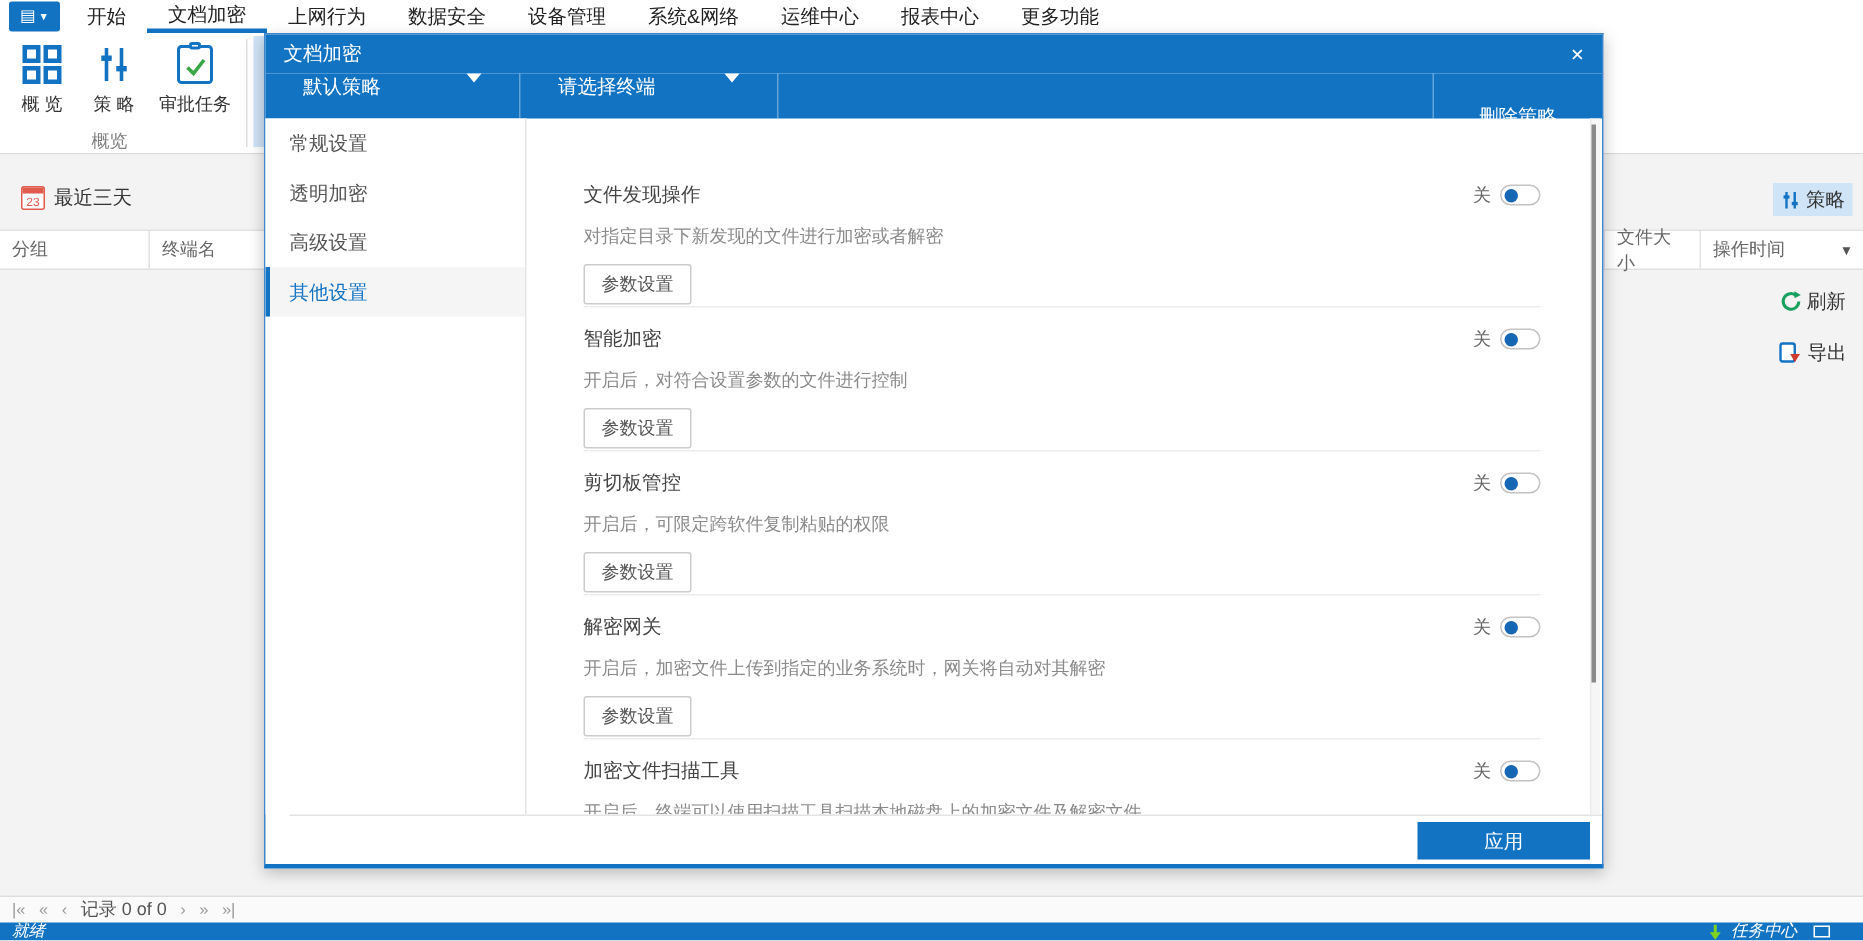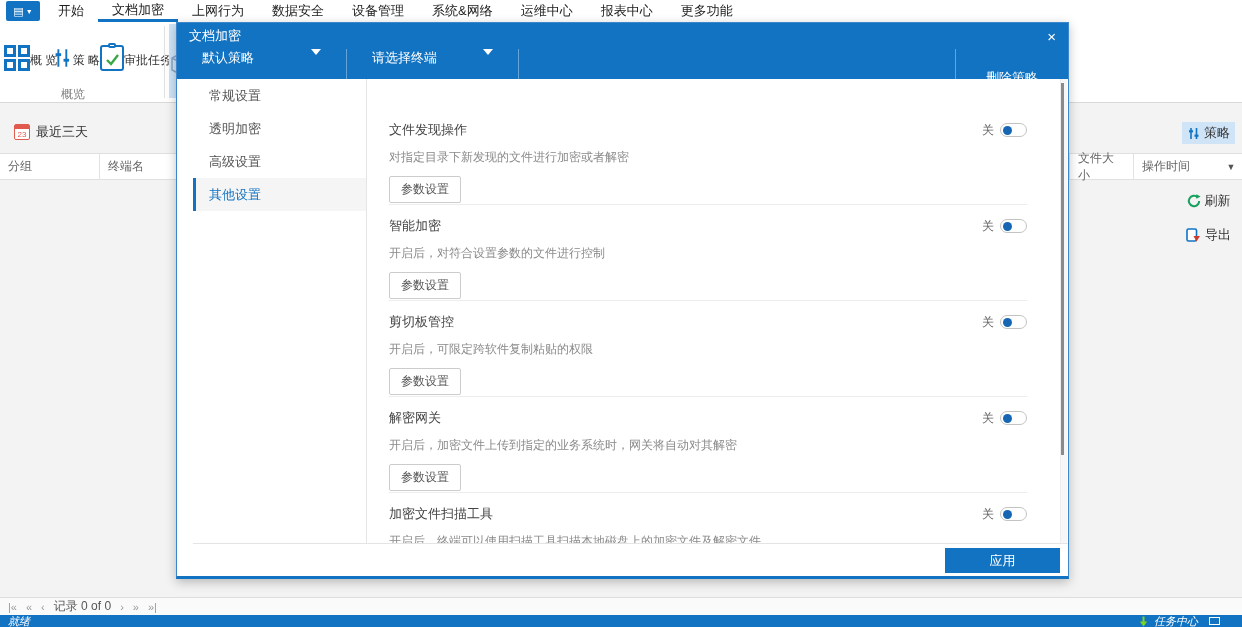--- a/index.html
+++ b/index.html
@@ -13,21 +13,21 @@
            display:flex;align-items:center;justify-content:center;gap:2px;color:#fff;}
   .app-btn .doc{font-size:11px;line-height:1;}
   .app-btn .caret{font-size:7px;line-height:1;}
   .menu-tabs{display:flex;height:22px;align-items:stretch;}
   .mtab{padding:0 14px;font-size:13px;color:#222;display:flex;align-items:center;cursor:default;}
   .mtab.active{border-bottom:3px solid #1273c3;padding-bottom:0;}
 
   
   .ribbon{position:absolute;left:0;top:22px;width:1242px;height:81px;background:#fff;border-bottom:1px solid #d9d9d9;}
   .rb-row{position:absolute;left:4px;top:2px;display:flex;align-items:flex-start;}
-  .rb-btn{width:48px;height:62px;display:flex;flex-direction:row;align-items:center;justify-content:flex-start;padding-top:6px;}
+  .rb-btn{width:48px;height:62px;display:flex;flex-direction:column;align-items:center;justify-content:flex-start;padding-top:6px;}
   .rb-btn.wide{width:60px;}
   .rb-label{font-size:12px;color:#333;margin-top:5px;white-space:nowrap;}
   .rb-divider{width:1px;height:72px;background:#e0e0e0;margin:2px 4px 0 4px;}
   .rb-group-label{position:absolute;left:0;top:64px;width:146px;text-align:center;font-size:12px;color:#808080;}
   .rb-btn.hl{background:#cfe4f7;width:78px;height:74px;}
   
   .ic-grid{width:26px;height:26px;display:grid;grid-template-columns:12px 12px;grid-template-rows:12px 12px;gap:2px;}
   .ic-grid span{border:3px solid #1273c3;background:#fff;}
   
   .ic-clip{width:24px;height:26px;border:2px solid #1273c3;border-radius:3px;position:relative;background:#fff;}
@@ -69,21 +69,21 @@
   .m-titlebar{position:absolute;left:0;top:0;right:0;height:26px;background:#1273c3;color:#fff;
               display:flex;align-items:center;font-size:13px;}
   .m-title{margin-left:12px;}
   .m-close{margin-left:auto;margin-right:12px;font-size:15px;line-height:1;cursor:default;}
   .m-selrow{position:absolute;left:0;top:26px;right:0;height:30px;background:#1273c3;color:#fff;
             display:flex;align-items:stretch;font-size:13px;}
   .m-select{width:170px;display:flex;padding:0 25px;border-right:1px solid rgba(255,255,255,.35);}
   .m-select .dd-caret{margin-left:auto;width:0;height:0;border-left:5px solid transparent;border-right:5px solid transparent;border-top:6px solid #fff;}
   .m-spacer{flex:1;border-right:1px solid rgba(255,255,255,.35);}
   .m-delete{display:flex;align-items:center;padding:0 30px;margin-top:28px;}
-  .m-sidebar{position:absolute;left:0;top:56px;width:174px;bottom:33px;background:#fff;border-right:1px solid #e5e5e5;margin-left:16px;}
+  .m-sidebar{position:absolute;left:0;top:56px;width:174px;bottom:33px;background:#fff;border-right:1px solid #e5e5e5;}
   .sb-item{height:33px;display:flex;align-items:center;padding-left:13px;font-size:13px;color:#555;border-left:3px solid transparent;}
   .sb-item.active{background:#f5f5f5;color:#1273c3;border-left:3px solid #1273c3;}
   .m-main{position:absolute;left:174px;top:56px;right:0;bottom:33px;overflow:hidden;padding:30px 41px 0 38px;}
   .sec{height:96px;border-bottom:1px solid #ededed;padding-top:12px;}
   .sec.last{border-bottom:none;}
   .sec-head{display:flex;align-items:center;justify-content:space-between;}
   .sec-title{font-size:13px;color:#444;}
   .toggle-wrap{display:flex;align-items:center;gap:6px;}
   .toggle-label{font-size:12px;color:#666;}
   .switch{width:27px;height:14px;border:1px solid #c3c3c3;border-radius:8px;background:#fff;position:relative;display:inline-block;}

